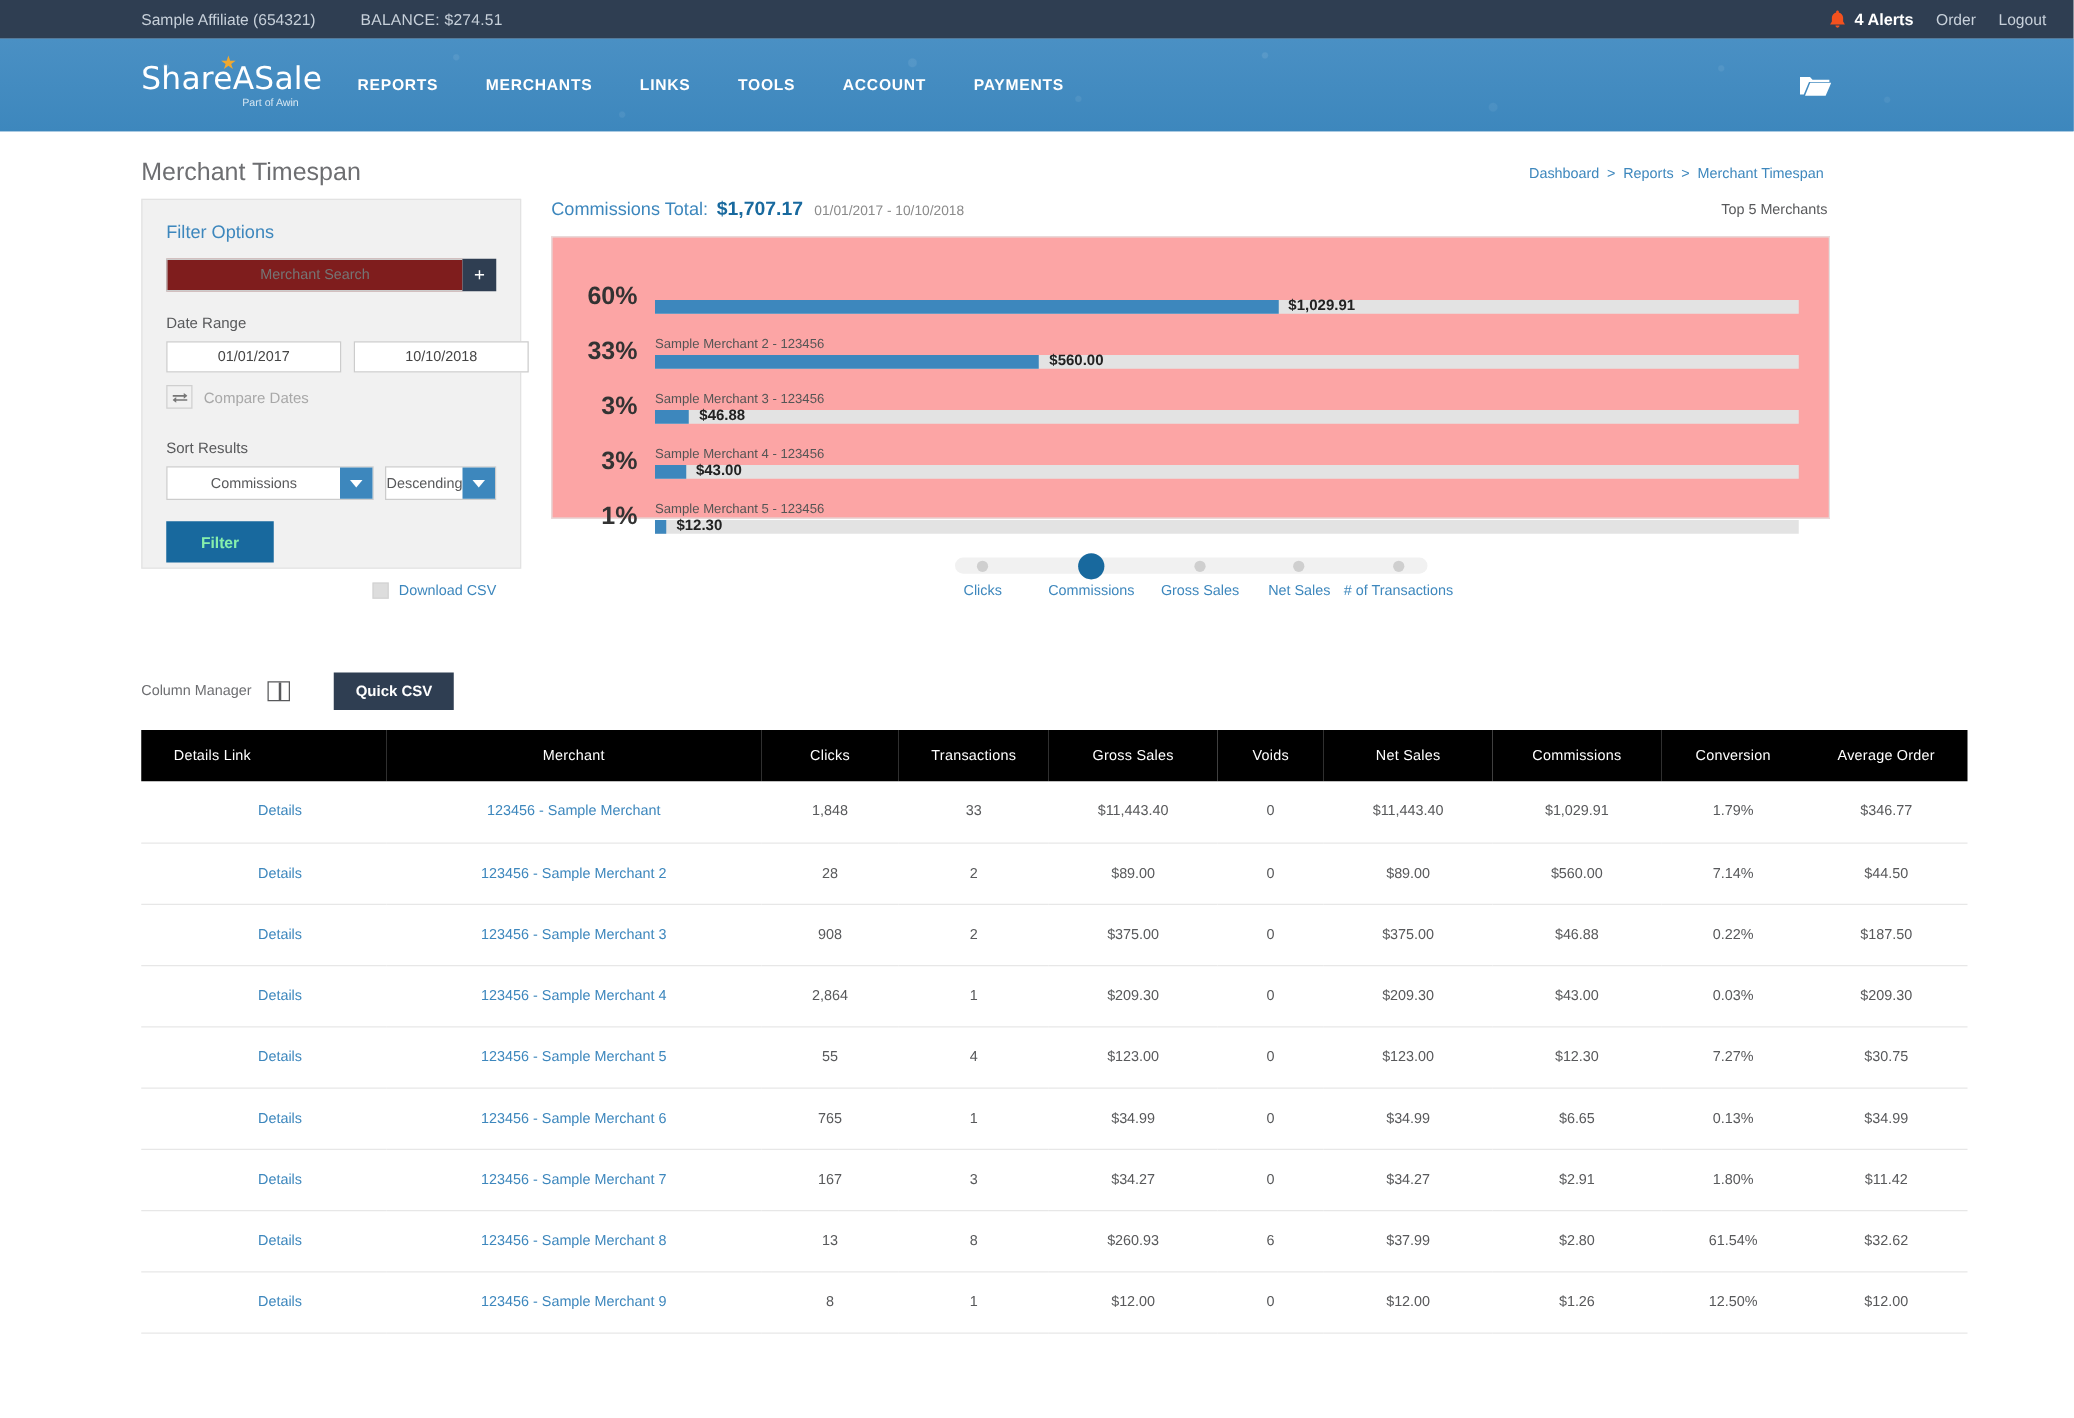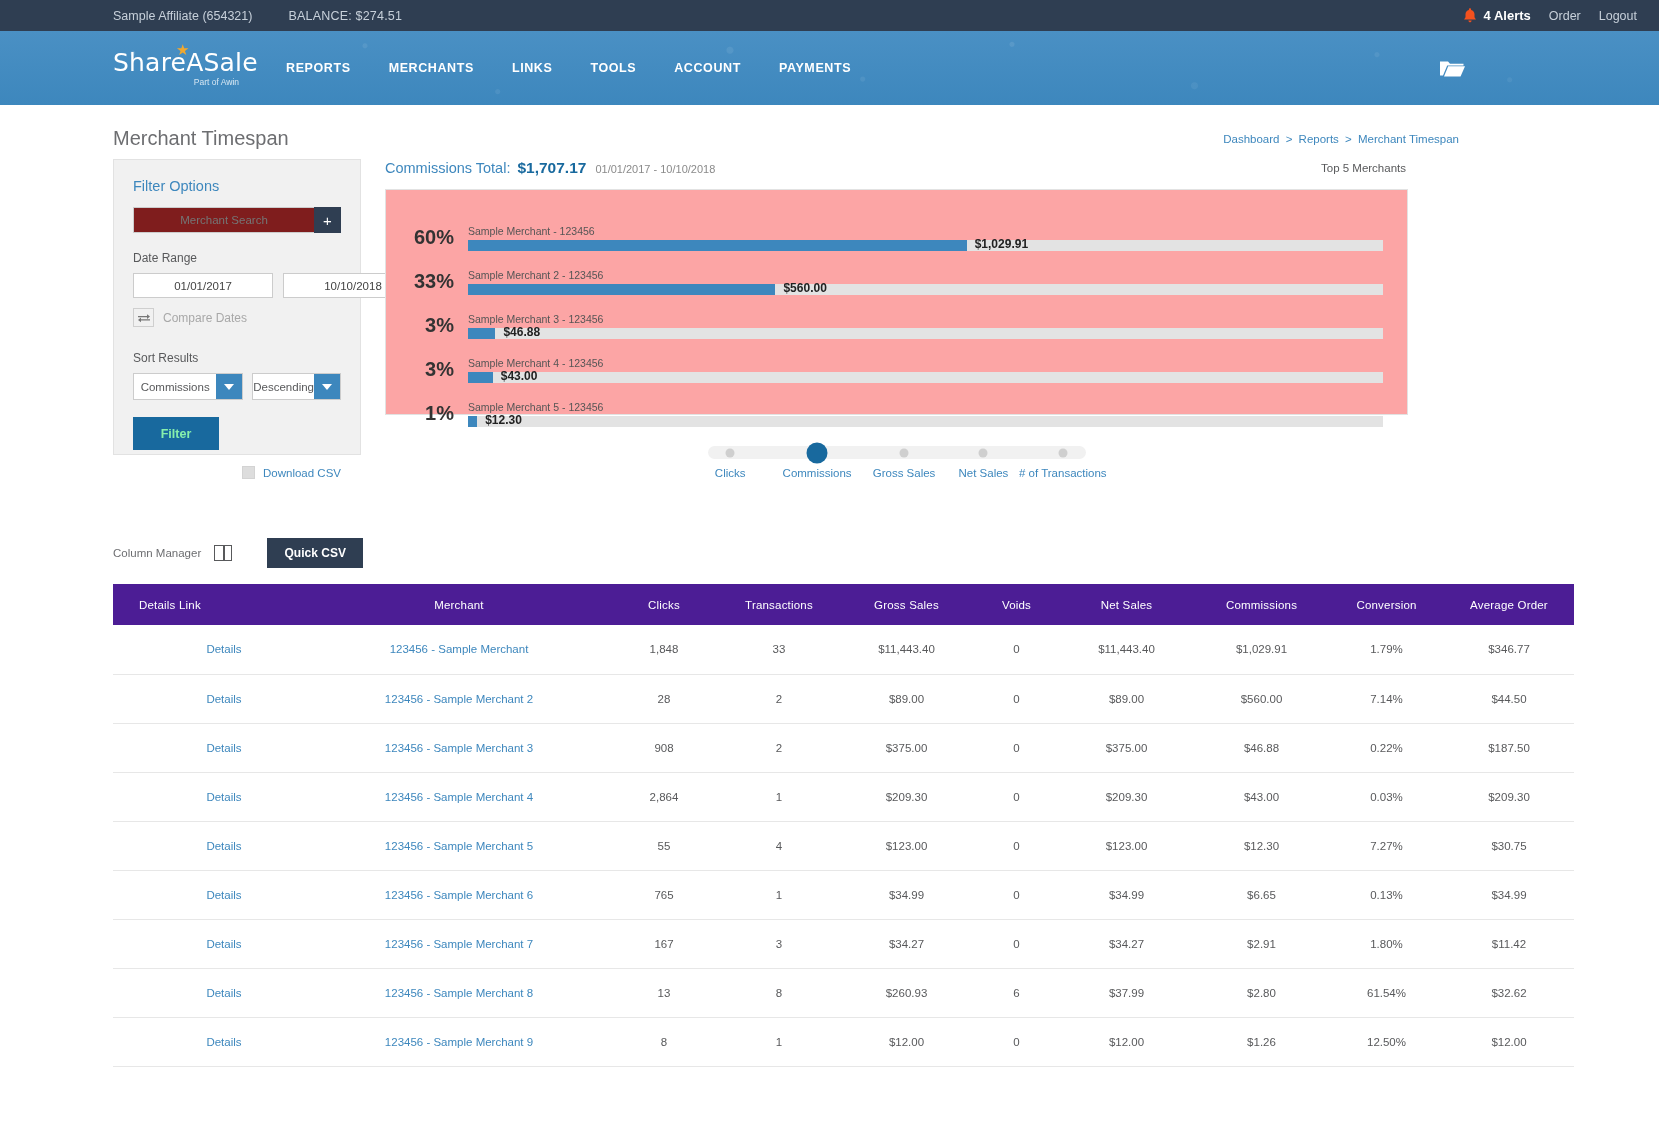--- a/index.html
+++ b/index.html
@@ -119,21 +119,21 @@
     font-size: 11.5px;
     color: #3d87bd;
   }
   .breadcrumb .sep { color: #3d87bd; margin: 0 3px; }
 
   
   .content { display: flex; padding: 0 0 0 113px; }
 
   
   .filter-panel {
-    width: 248px;
+    width: 304px;
     background: #f1f1f1;
     border: 1px solid #e2e2e2;
     padding: 18px 19px 22px 19px;
     height: 296px;
   }
   .filter-title {
     font-size: 14.5px;
     color: #3d87bd;
     margin-bottom: 13px;
     font-weight: normal;
@@ -379,21 +379,21 @@
     font-size: 12px;
     font-weight: bold;
     cursor: pointer;
     font-family: "Liberation Sans", sans-serif;
   }
 
   
   .table-wrap { margin: 14px 200px 0 113px; }
   table.data { width: 100%; border-collapse: collapse; table-layout: fixed; }
   table.data thead th {
-    background: #4c1d95;
+    background: #000000;
     color: #ffffff;
     font-size: 11.5px;
     font-weight: normal;
     height: 41px;
     text-align: center;
     letter-spacing: .2px;
   }
   table.data thead th.col-details { text-align: left; padding-left: 26px; }
   table.data tbody td {
     height: 49px;
@@ -526,21 +526,20 @@
       <span class="ct-label">Commissions Total:</span>
       <span class="ct-value">$1,707.17</span>
       <span class="ct-range">01/01/2017 - 10/10/2018</span>
       <span class="top5">Top 5 Merchants</span>
     </div>
 
     <div class="chart-box">
       <div class="bar-row">
         <div class="bar-pct">60%</div>
         <div class="bar-main">
-          <div class="bar-name">Sample Merchant - 123456</div>
           <div class="bar-track">
             <div class="bar-fill" style="width:54.5%"></div>
             <div class="bar-val" style="left:calc(54.5% + 8px)">$1,029.91</div>
           </div>
         </div>
       </div>
       <div class="bar-row">
         <div class="bar-pct">33%</div>
         <div class="bar-main">
           <div class="bar-name">Sample Merchant 2 - 123456</div>

